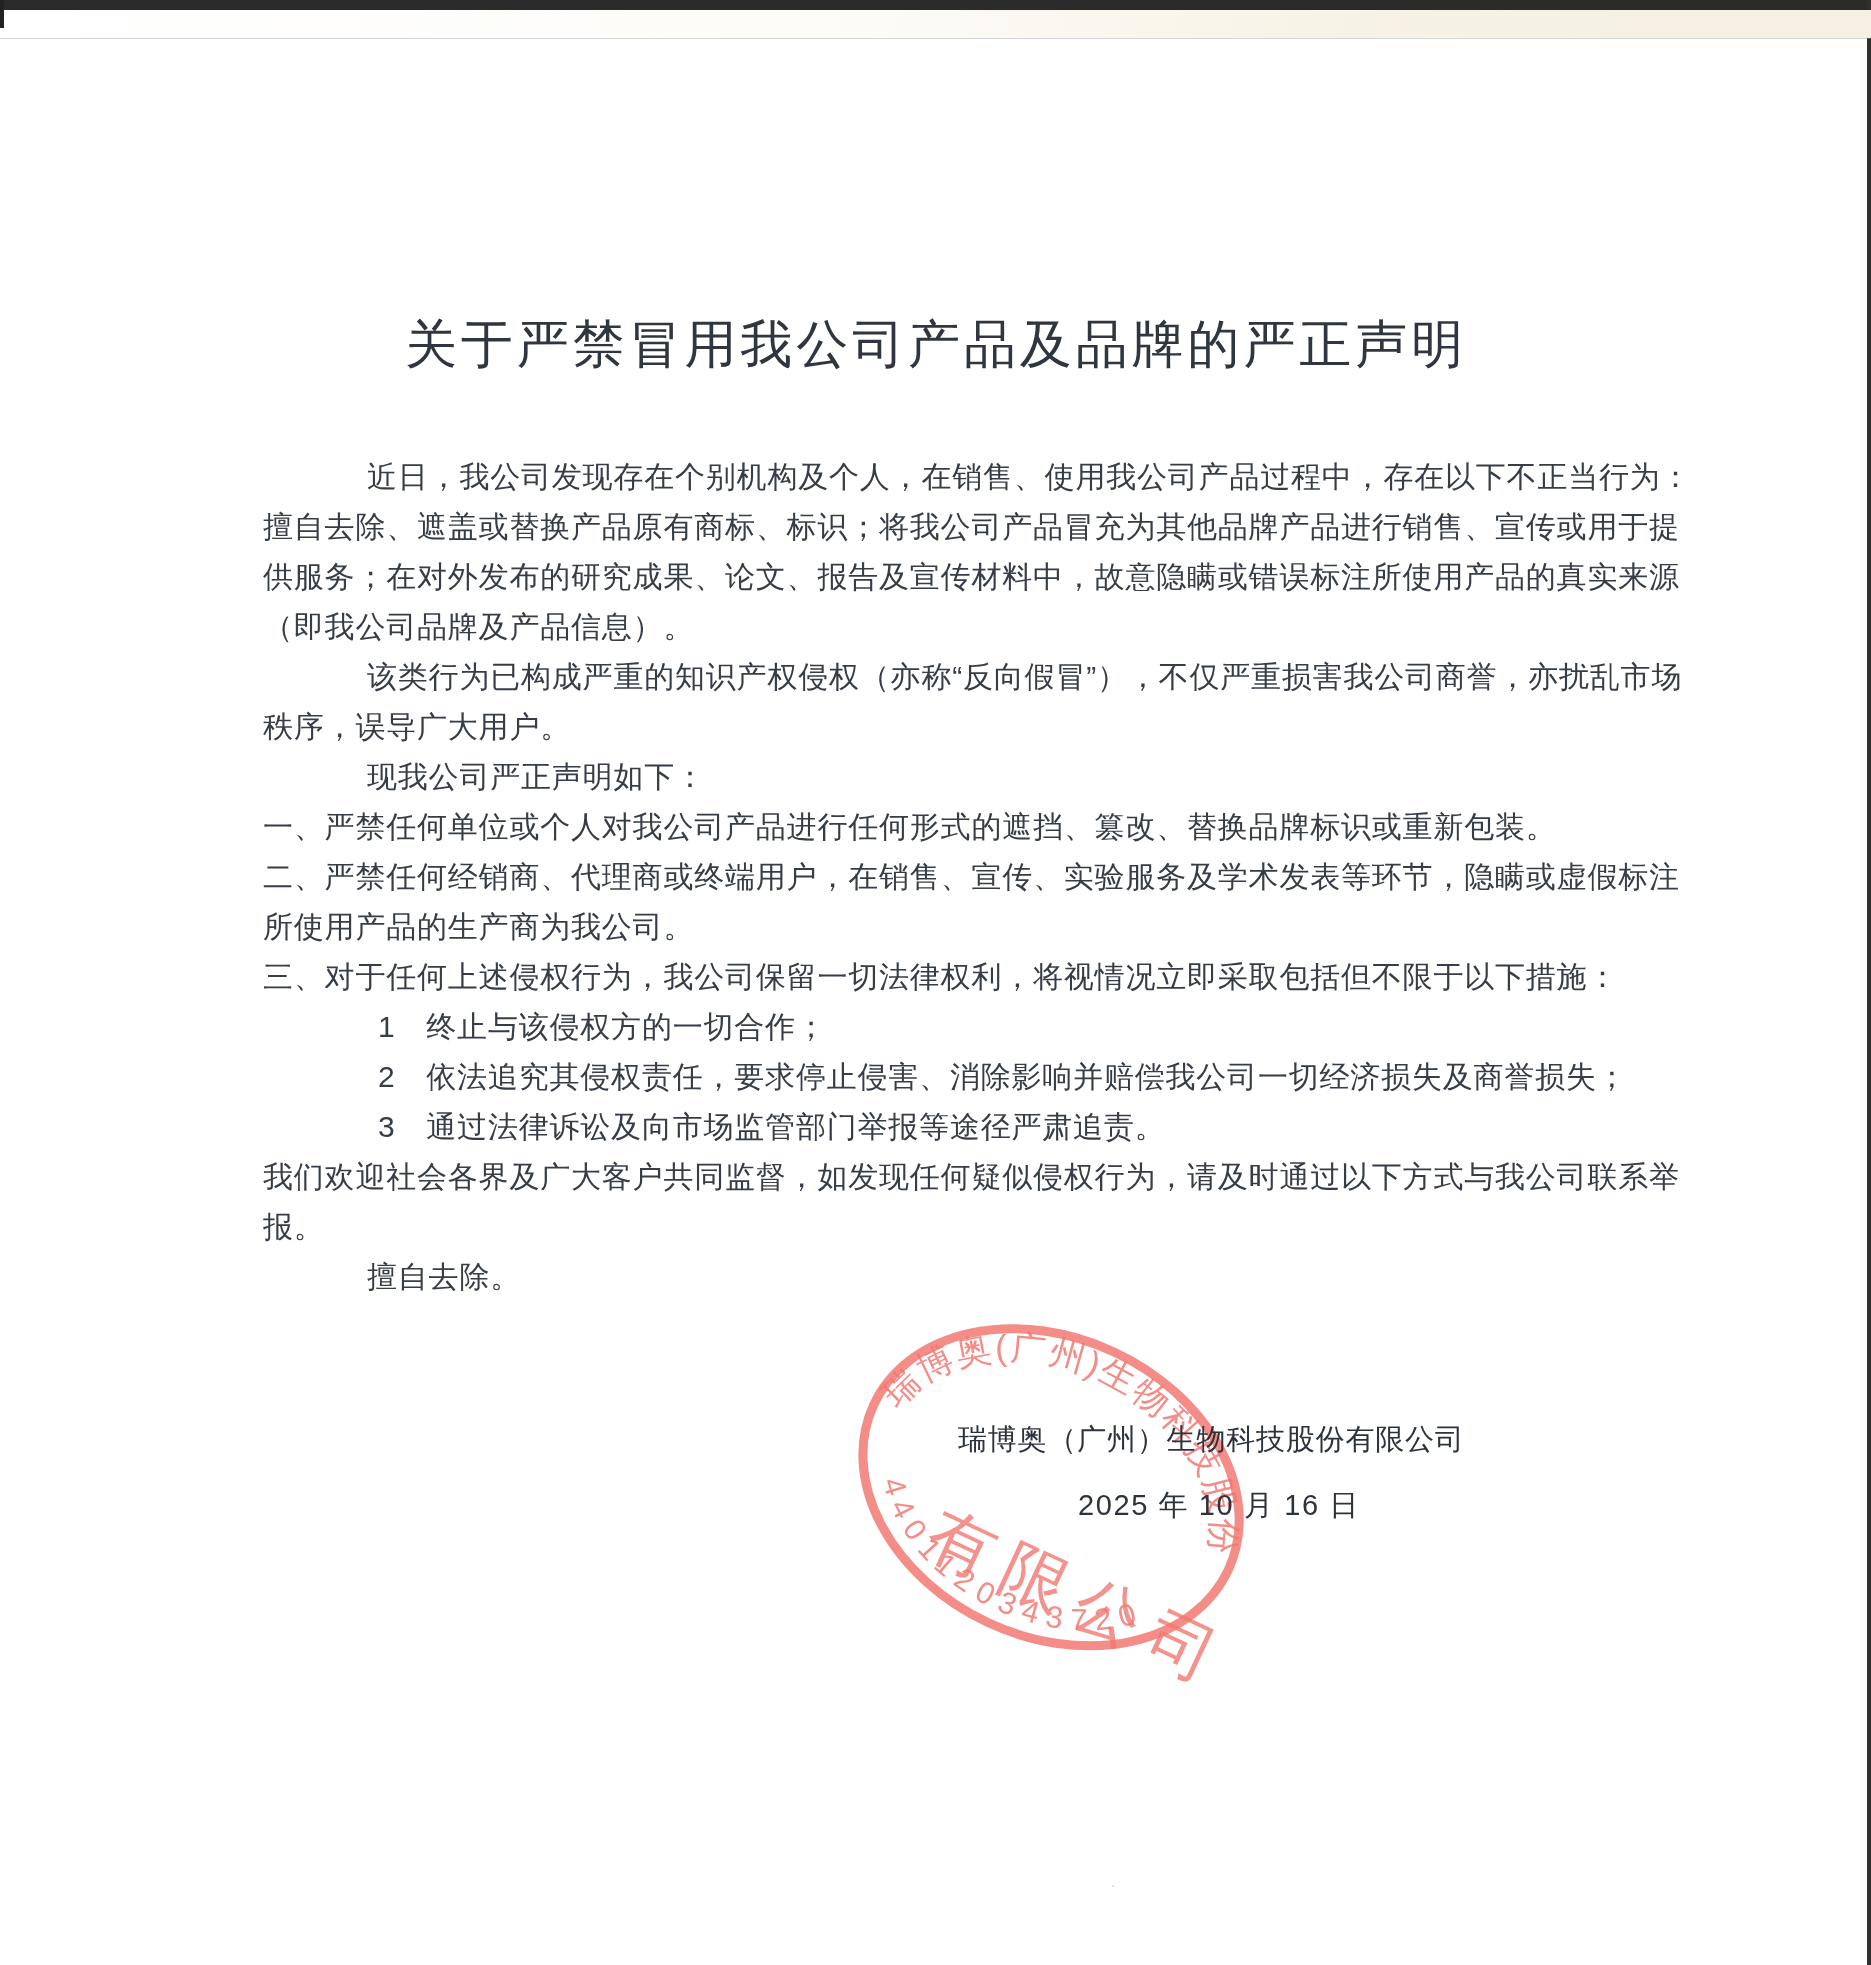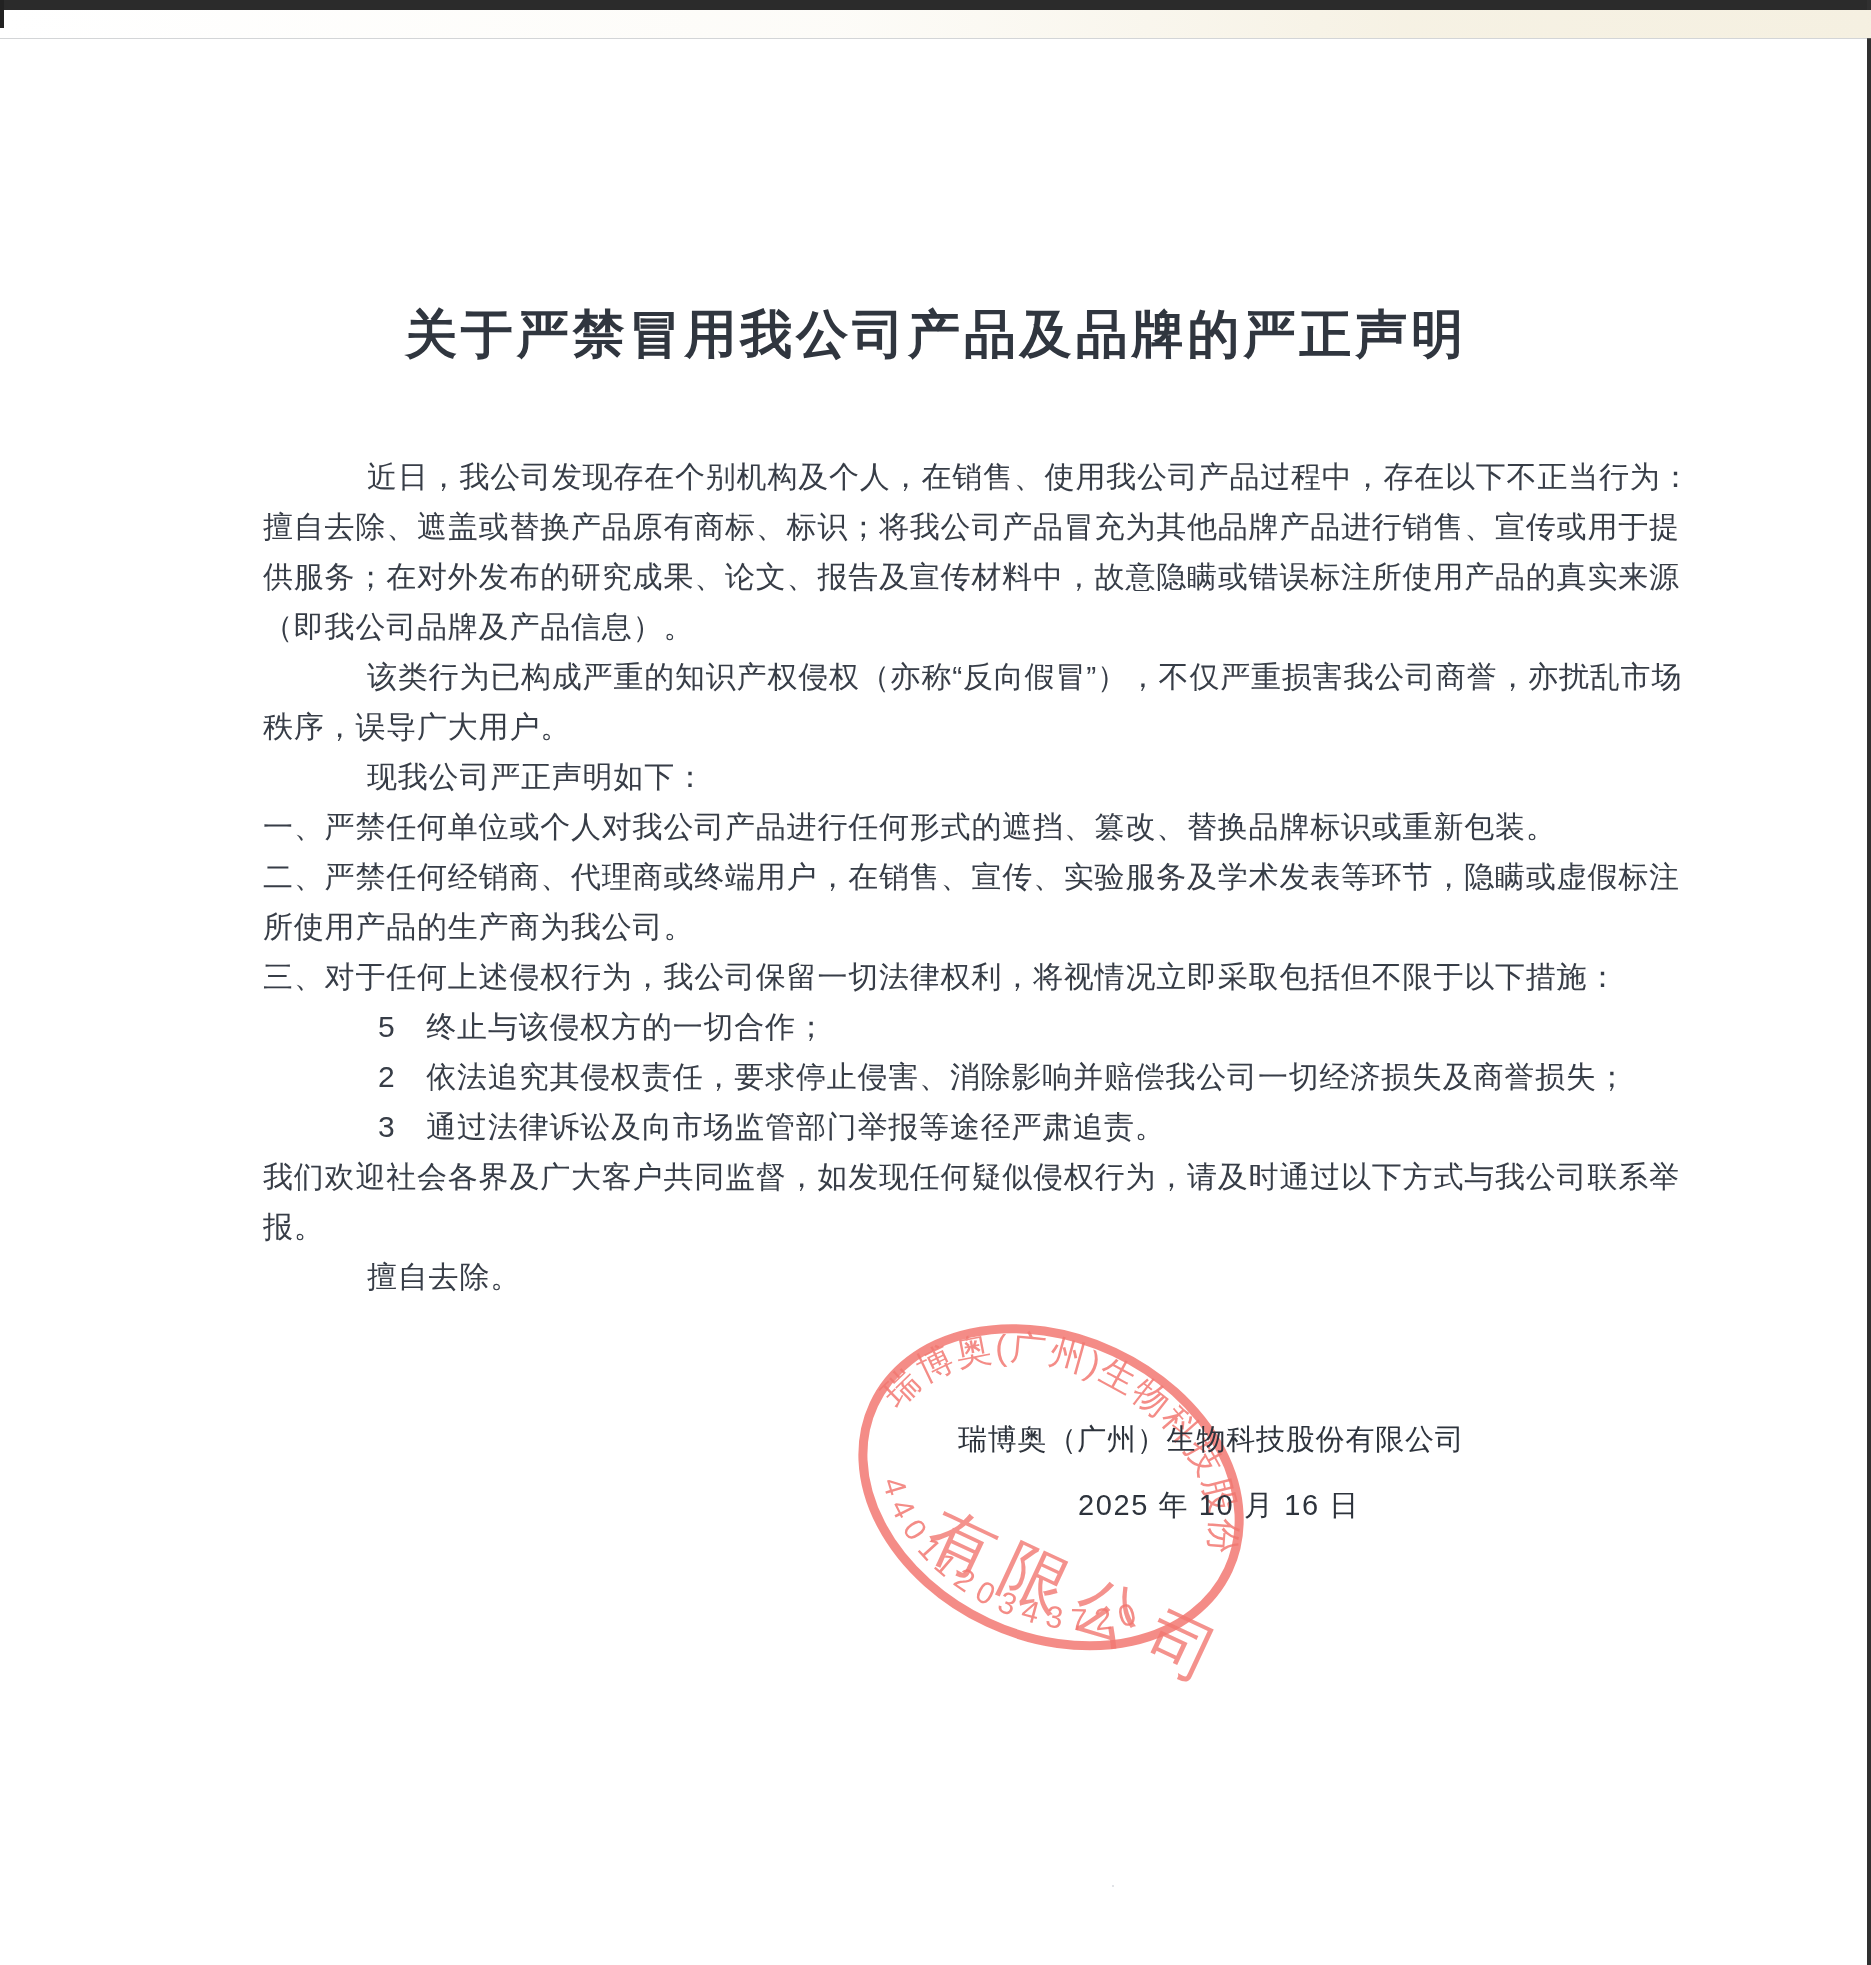--- a/index.html
+++ b/index.html
@@ -7,22 +7,22 @@
         font-family:"Liberation Sans","DejaVu Sans",sans-serif;}
   
   .top-band{position:absolute;left:0;top:0;width:1872px;height:10.2px;background:#2b2b2b;}
   .left-notch{position:absolute;left:0;top:0;width:3.9px;height:28px;background:#222;}
   .right-strip{position:absolute;left:1867px;top:0;width:4.7px;height:2647px;background:#303030;}
   .paper-top-tint{position:absolute;left:0;top:10.2px;width:1872px;height:28px;
         background:linear-gradient(to right, rgba(246,241,226,0) 0%, rgba(246,241,226,0.25) 45%, rgba(245,240,225,0.9) 75%, #f5f0e1 100%);}
   .paper-edge-line{position:absolute;left:0;top:38px;width:1872px;height:0.8px;background:rgba(140,145,150,0.38);}
   .speck2{position:absolute;left:1112px;top:1885px;width:2.4px;height:2.4px;border-radius:50%;background:rgba(120,130,145,0.3);}
   
-  .title{position:absolute;left:263px;top:300px;width:1346px;text-align:center;
-         font-size:52px;letter-spacing:3.9px;font-weight:700;color:#30363f;white-space:nowrap;}
+  .title{position:absolute;left:263px;top:310px;width:1346px;text-align:center;
+         font-size:52px;letter-spacing:3.9px;font-weight:400;color:#30363f;white-space:nowrap;}
   .body-block{position:absolute;left:263px;top:452px;width:1348px;
          font-size:30px;line-height:50px;letter-spacing:0.8px;color:#373d47;}
   .line{white-space:nowrap;}
   .line.first{text-indent:104px;}
   .line.sub{padding-left:115px;}
   .sig-company{position:absolute;left:958px;top:1420px;font-size:29px;letter-spacing:0.8px;color:#2d333c;white-space:nowrap;z-index:3;text-align:right;}
   .sig-date{position:absolute;left:1078px;top:1486px;font-size:29px;letter-spacing:1.6px;color:#2d333c;white-space:nowrap;z-index:3;}
   
   .seal-svg{position:absolute;left:817px;top:1285px;width:472px;height:432px;z-index:2;}
 </style>
@@ -46,21 +46,21 @@
       <div class="line none">擅自去除、遮盖或替换产品原有商标、标识；将我公司产品冒充为其他品牌产品进行销售、宣传或用于提</div>
       <div class="line none">供服务；在对外发布的研究成果、论文、报告及宣传材料中，故意隐瞒或错误标注所使用产品的真实来源</div>
       <div class="line none">（即我公司品牌及产品信息）。</div>
       <div class="line first">该类行为已构成严重的知识产权侵权（亦称“反向假冒”），不仅严重损害我公司商誉，亦扰乱市场</div>
       <div class="line none">秩序，误导广大用户。</div>
       <div class="line first">现我公司严正声明如下：</div>
       <div class="line none">一、严禁任何单位或个人对我公司产品进行任何形式的遮挡、篡改、替换品牌标识或重新包装。</div>
       <div class="line none">二、严禁任何经销商、代理商或终端用户，在销售、宣传、实验服务及学术发表等环节，隐瞒或虚假标注</div>
       <div class="line none">所使用产品的生产商为我公司。</div>
       <div class="line none">三、对于任何上述侵权行为，我公司保留一切法律权利，将视情况立即采取包括但不限于以下措施：</div>
-      <div class="line sub">5　终止与该侵权方的一切合作；</div>
+      <div class="line sub">1　终止与该侵权方的一切合作；</div>
       <div class="line sub">2　依法追究其侵权责任，要求停止侵害、消除影响并赔偿我公司一切经济损失及商誉损失；</div>
       <div class="line sub">3　通过法律诉讼及向市场监管部门举报等途径严肃追责。</div>
       <div class="line none">我们欢迎社会各界及广大客户共同监督，如发现任何疑似侵权行为，请及时通过以下方式与我公司联系举</div>
       <div class="line none">报。</div>
       <div class="line first">擅自去除。</div>
     </div>
 
   <svg class="seal-svg" viewBox="0 0 1200 1100">
     <g transform="rotate(25 595 515)" opacity="0.82">
       <ellipse cx="595" cy="515" rx="498" ry="380" fill="none" stroke-width="23" stroke-opacity="0.85" stroke="#ef5a52"></ellipse>

